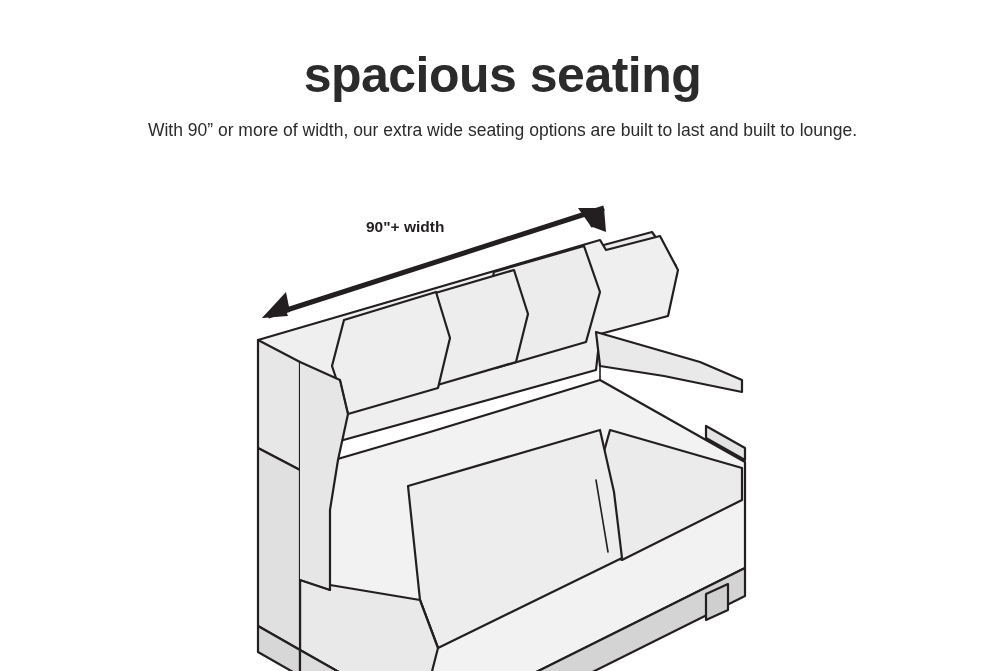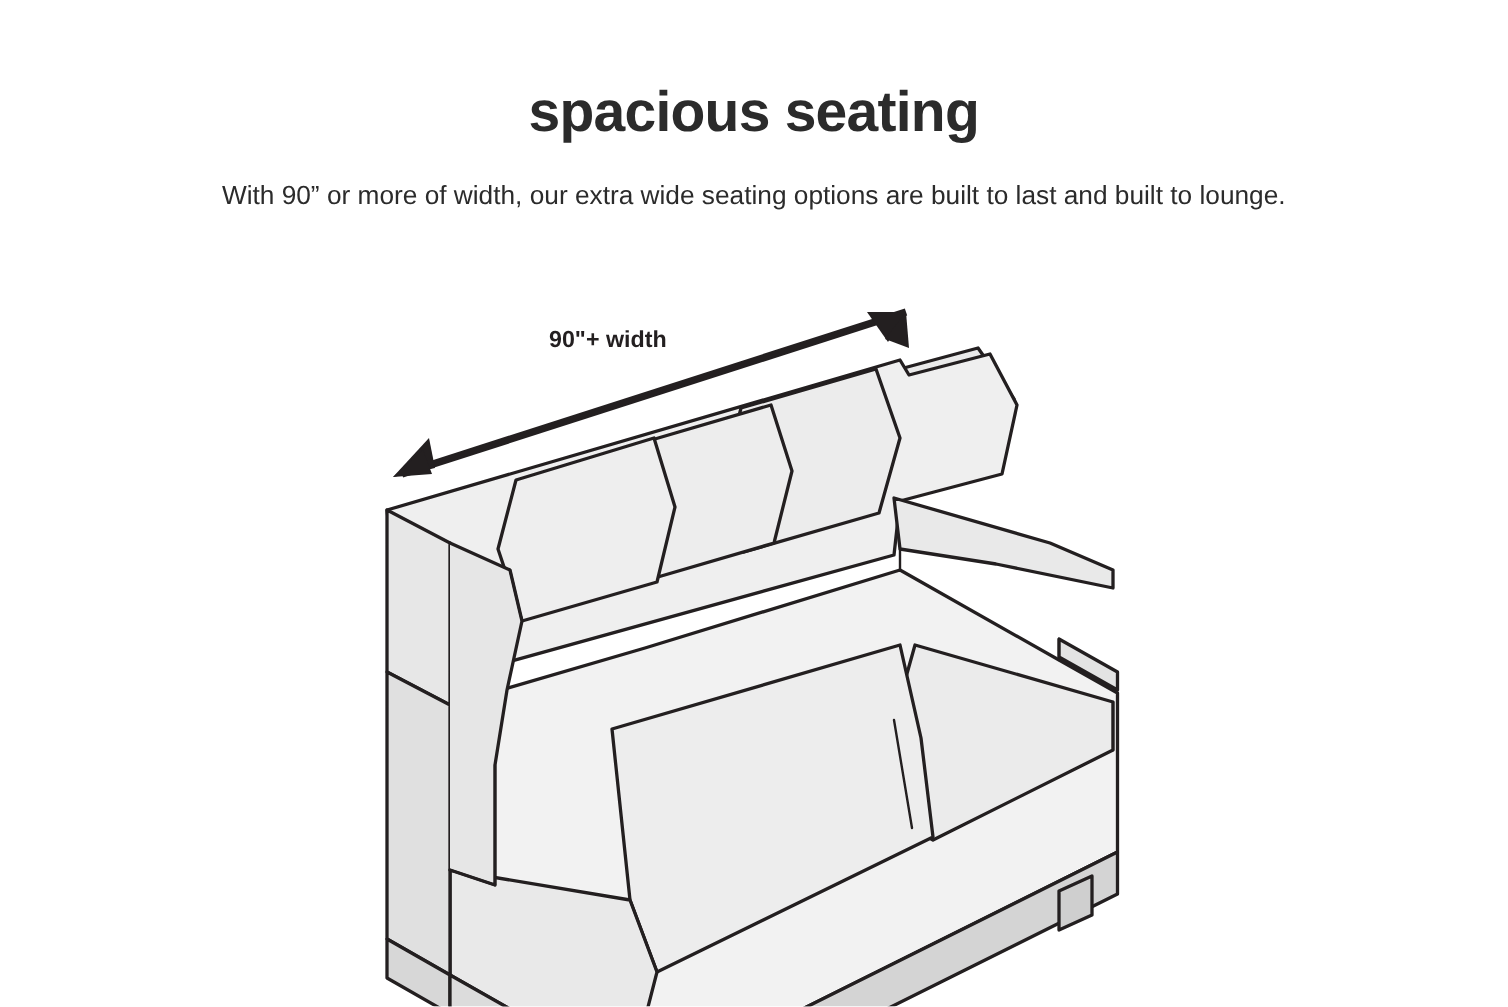--- a/index.html
+++ b/index.html
@@ -20,21 +20,21 @@
     width: 1005px;
     height: 671px;
     background: #ffffff;
   }
   .headline {
     position: absolute;
     top: 52px;
     left: 0;
     width: 1005px;
     text-align: center;
-    font-size: 38px;
+    font-size: 50px;
     font-weight: bold;
     letter-spacing: -0.5px;
     color: #2b2b2b;
     line-height: 46px;
   }
   .subcopy {
     position: absolute;
     top: 116px;
     left: 0;
     width: 1005px;

